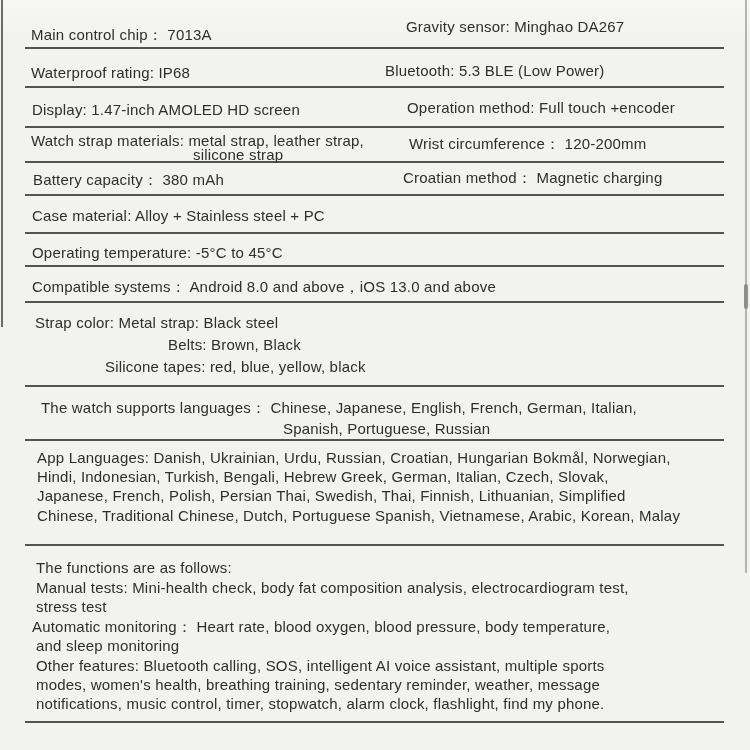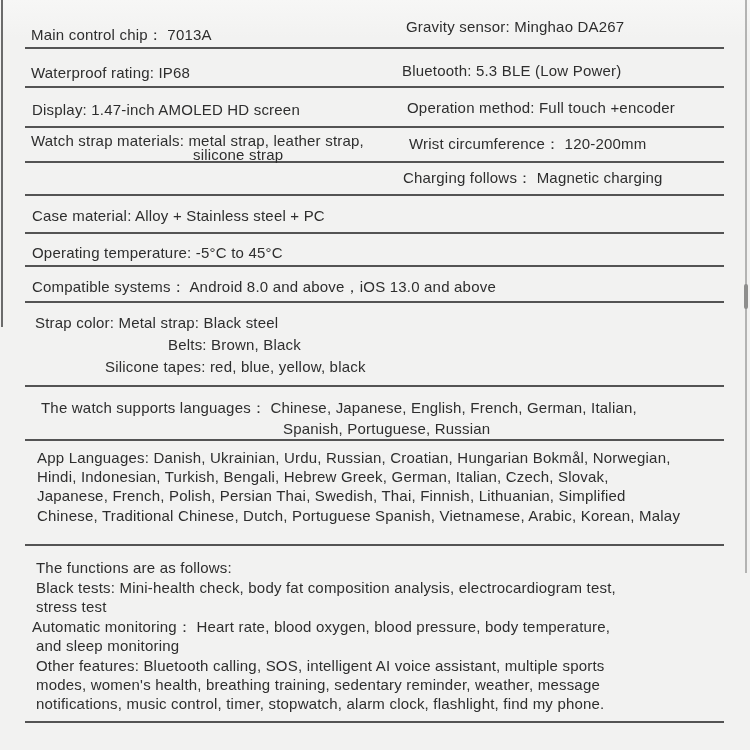--- a/index.html
+++ b/index.html
@@ -66,50 +66,51 @@
   <div class="hr" style="top:301px"></div>
   <div class="hr" style="top:385px"></div>
   <div class="hr" style="top:439px"></div>
   <div class="hr" style="top:544px"></div>
   <div class="hr" style="top:721px"></div>
 
   <div class="txt" style="left:31px;top:25px">Main control chip： 7013A</div>
   <div class="txt" style="left:406px;top:17px">Gravity sensor: Minghao DA267</div>
 
   <div class="txt" style="left:31px;top:63px">Waterproof rating: IP68</div>
-  <div class="txt" style="left:402px;top:61px">Bluetooth: 5.3 BLE (Low Power)</div>
+  <div class="txt" style="left:385px;top:61px">Bluetooth: 5.3 BLE (Low Power)</div>
 
   <div class="txt" style="left:32px;top:100px">Display: 1.47-inch AMOLED HD screen</div>
   <div class="txt" style="left:407px;top:98px">Operation method: Full touch +encoder</div>
 
   <div class="txt" style="left:31px;top:131px">Watch strap materials: metal strap, leather strap,</div>
   <div class="txt" style="left:193px;top:145px">silicone strap</div>
   <div class="txt" style="left:409px;top:134px">Wrist circumference： 120-200mm</div>
 
-  <div class="txt" style="left:403px;top:168px">Charging follows： Magnetic charging</div>
+  <div class="txt" style="left:33px;top:170px">Battery capacity： 380 mAh</div>
+  <div class="txt" style="left:403px;top:168px">Croatian method： Magnetic charging</div>
 
   <div class="txt" style="left:32px;top:206px">Case material: Alloy + Stainless steel + PC</div>
 
   <div class="txt" style="left:32px;top:243px">Operating temperature: -5°C to 45°C</div>
   <div class="txt" style="left:32px;top:277px">Compatible systems： Android 8.0 and above，iOS 13.0 and above</div>
 
   <div class="txt" style="left:35px;top:313px">Strap color: Metal strap: Black steel</div>
   <div class="txt" style="left:168px;top:335px">Belts: Brown, Black</div>
   <div class="txt" style="left:105px;top:357px">Silicone tapes: red, blue, yellow, black</div>
 
   <div class="txt" style="left:41px;top:398px">The watch supports languages： Chinese, Japanese, English, French, German, Italian,</div>
   <div class="txt" style="left:37px;top:448px;line-height:19.2px">App Languages: Danish, Ukrainian, Urdu, Russian, Croatian, Hungarian Bokmål, Norwegian,</div>
 
   <div class="txt" style="left:283px;top:419px">Spanish, Portuguese, Russian</div>
   <div class="txt" style="left:37px;top:467px;line-height:19.2px">Hindi, Indonesian, Turkish, Bengali, Hebrew Greek, German, Italian, Czech, Slovak,</div>
   <div class="txt" style="left:37px;top:506px;line-height:19.2px">Chinese, Traditional Chinese, Dutch, Portuguese Spanish, Vietnamese, Arabic, Korean, Malay</div>
   <div class="txt" style="left:37px;top:486px;line-height:19.2px">Japanese, French, Polish, Persian Thai, Swedish, Thai, Finnish, Lithuanian, Simplified</div>
 
   <div class="txt" style="left:36px;top:558px">The functions are as follows:</div>
-  <div class="txt" style="left:36px;top:578px">Black tests: Mini-health check, body fat composition analysis, electrocardiogram test,</div>
+  <div class="txt" style="left:36px;top:578px">Manual tests: Mini-health check, body fat composition analysis, electrocardiogram test,</div>
   <div class="txt" style="left:36px;top:597px">stress test</div>
   <div class="txt" style="left:32px;top:617px">Automatic monitoring： Heart rate, blood oxygen, blood pressure, body temperature,</div>
   <div class="txt" style="left:36px;top:636px">and sleep monitoring</div>
   <div class="txt" style="left:36px;top:656px">Other features: Bluetooth calling, SOS, intelligent AI voice assistant, multiple sports</div>
   <div class="txt" style="left:36px;top:675px">modes, women's health, breathing training, sedentary reminder, weather, message</div>
   <div class="txt" style="left:36px;top:694px">notifications, music control, timer, stopwatch, alarm clock, flashlight, find my phone.</div>
 
 </div>
 
 </body></html>

